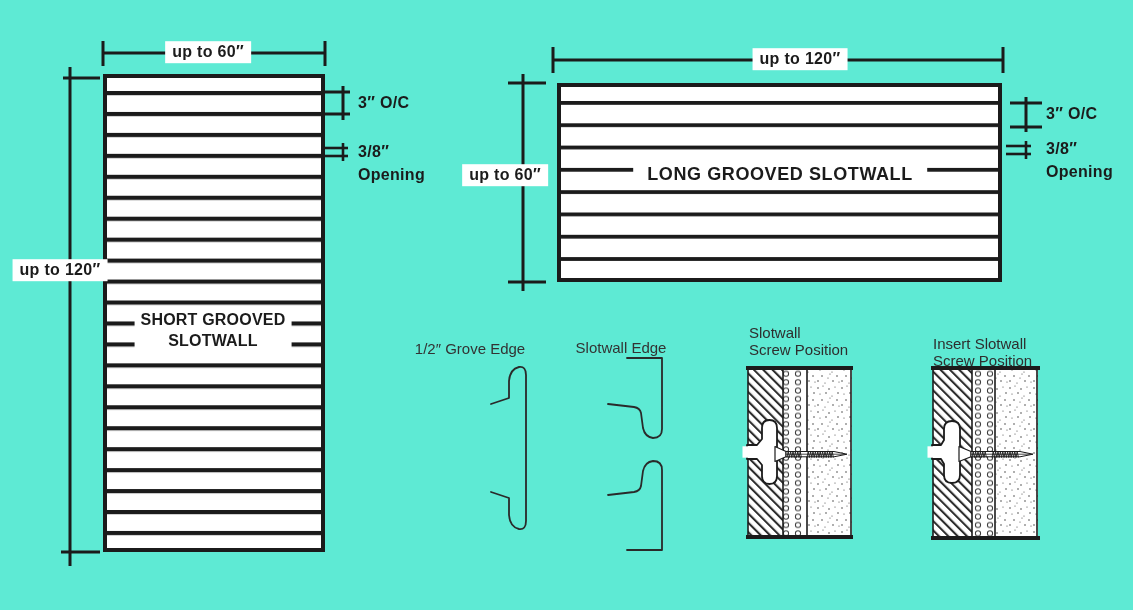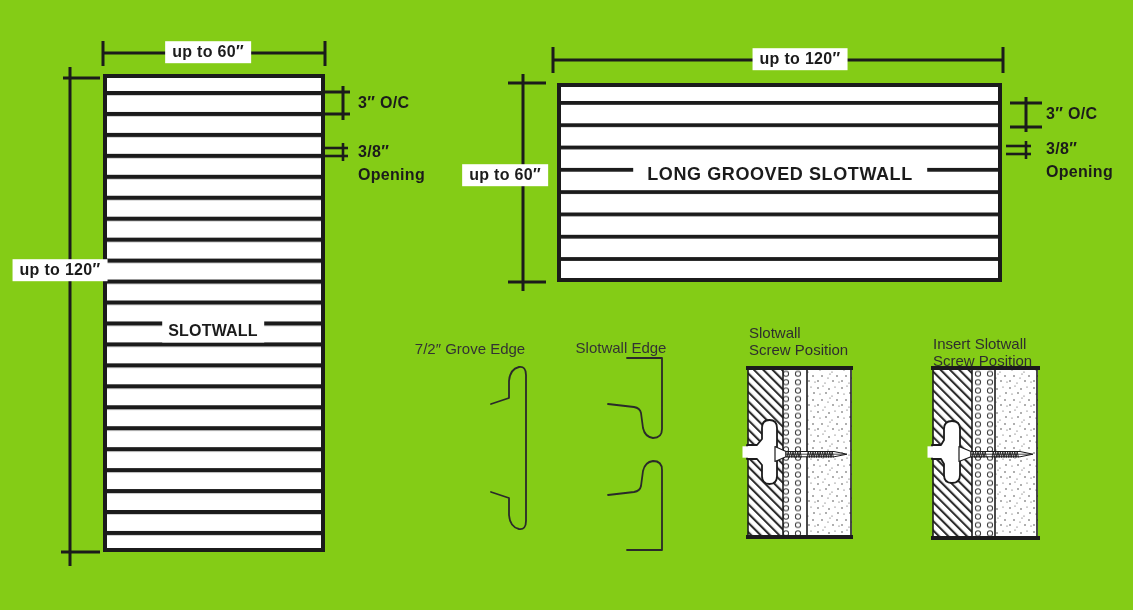--- a/index.html
+++ b/index.html
@@ -1,17 +1,17 @@
 <!DOCTYPE html>
 <html><head>
 <meta charset="utf-8">
 <style>
   html,body{margin:0;padding:0;background:#fff;}
   #stage{
-    position:relative;width:1133px;height:610px;background:#84cc16;overflow:hidden;
+    position:relative;width:1133px;height:610px;background:#5eead4;overflow:hidden;
     font-family:"Liberation Sans",sans-serif;color:#1b1b1b;
   }
   #linework{position:absolute;left:0;top:0;}
   .lbl{position:absolute;white-space:nowrap;line-height:1.1;}
   .dim{
     font-weight:700;font-size:16px;background:#fff;padding:2px 7px;
     transform:translate(-50%,-50%);letter-spacing:.3px;
   }
   .ann{font-weight:700;font-size:16px;transform:translateY(-50%);letter-spacing:.3px;}
   .panel-label{
@@ -184,31 +184,32 @@
       </g>
     </g>
   </svg>
 
   <div class="lbl dim" style="left:208px;top:52px;">up to 60″</div>
   <div class="lbl dim" style="left:60px;top:270px;">up to 120″</div>
   <div class="lbl ann" style="left:358px;top:103px;">3″ O/C</div>
   <div class="lbl ann" style="left:358px;top:152px;">3/8″</div>
   <div class="lbl ann" style="left:358px;top:175px;">Opening</div>
   <div class="lbl panel-label short" style="left:213px;top:330px;">
+    <div>SHORT GROOVED</div>
     <div>SLOTWALL</div>
   </div>
 
   <div class="lbl dim" style="left:800px;top:59px;">up to 120″</div>
   <div class="lbl dim" style="left:505px;top:175px;">up to 60″</div>
   <div class="lbl ann" style="left:1046px;top:114px;">3″ O/C</div>
   <div class="lbl ann" style="left:1046px;top:149px;">3/8″</div>
   <div class="lbl ann" style="left:1046px;top:172px;">Opening</div>
   <div class="lbl panel-label long" style="left:780px;top:174px;">LONG GROOVED SLOTWALL</div>
 
-  <div class="lbl cap" style="left:470px;top:349px;">7/2″ Grove Edge</div>
+  <div class="lbl cap" style="left:470px;top:349px;">1/2″ Grove Edge</div>
   <div class="lbl cap" style="left:621px;top:348px;">Slotwall Edge</div>
 
   <div class="lbl sec-title" style="left:749px;top:324px;">
     <div>Slotwall</div>
     <div>Screw Position</div>
   </div>
   <div class="lbl sec-title" style="left:933px;top:335px;">
     <div>Insert Slotwall</div>
     <div>Screw Position</div>
   </div>

